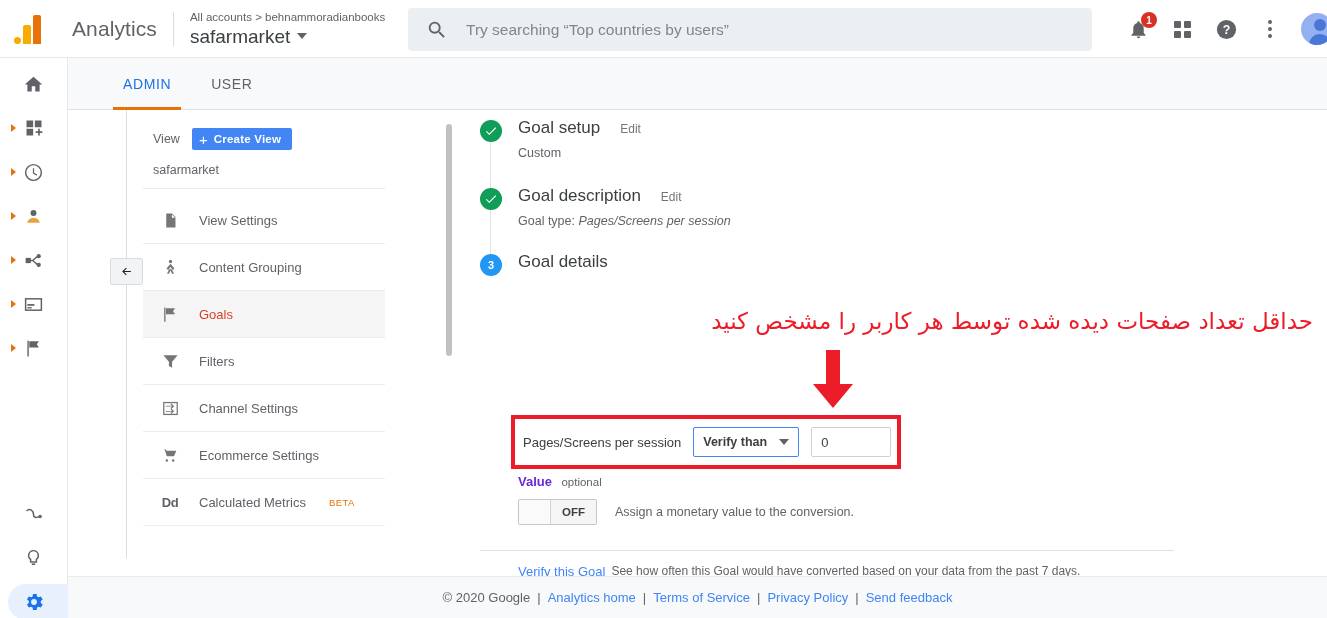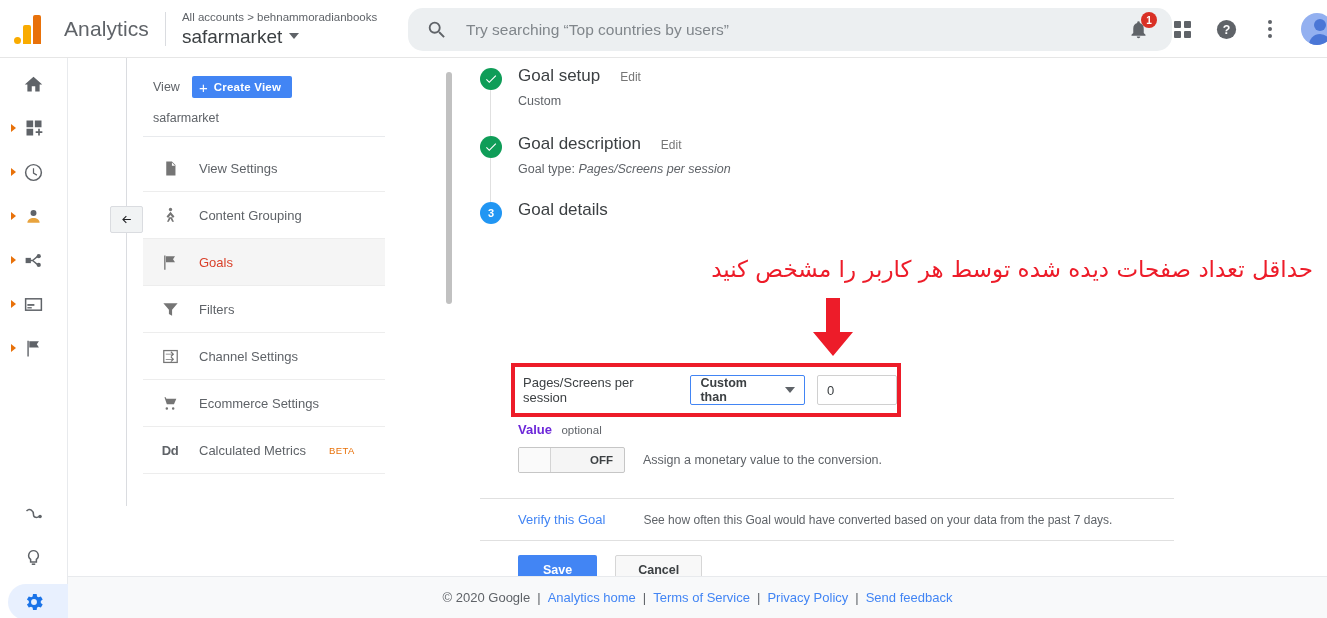--- a/index.html
+++ b/index.html
@@ -15,33 +15,33 @@
     position: absolute; top: 0; left: 0; width: 1327px; height: 58px;
     background: #fff; border-bottom: 1px solid #e6e6e6;
     display: flex; align-items: center;
   }
   .ga-logo { margin-left: 14px; width: 34px; height: 30px; display: flex; align-items: flex-end; gap: 2px; }
   .ga-logo i { display: block; border-radius: 2px 2px 0 0; }
   .ga-bar1 { width: 7px; height: 10px; background: #F9AB00; border-radius: 50% !important; height: 7px !important; }
   .ga-bar2 { width: 8px; height: 19px; background: #F9AB00; }
   .ga-bar3 { width: 8px; height: 29px; background: #E8710A; }
   .brand {
-    font-size: 21px; color: #5f6368; margin-left: 16px; letter-spacing: .1px;
+    font-size: 21px; color: #5f6368; margin-left: 24px; letter-spacing: .1px;
     font-family: "Liberation Sans", sans-serif;
     text-align: right;
   }
   .vsep { width: 1px; height: 34px; background: #dadce0; margin: 0 16px; }
   .acct { display: flex; flex-direction: column; justify-content: center; }
   .acct-crumb { font-size: 11.5px; color: #5f6368; line-height: 15px; }
   .acct-name { font-size: 19px; color: #3c4043; line-height: 23px; display: flex; align-items: center; gap: 7px; }
   .caret-d { width: 0; height: 0; border-left: 5px solid transparent; border-right: 5px solid transparent; border-top: 6px solid #5f6368; }
 
   .searchbox {
-    position: absolute; left: 408px; top: 8px; width: 764px; height: 43px;
-    background: #eceff1; border-radius: 15px; display: flex; align-items: center; padding-left: 18px;
+    position: absolute; left: 408px; top: 8px; width: 684px; height: 43px;
+    background: #eceff1; border-radius: 4px; display: flex; align-items: center; padding-left: 18px;
   }
   .searchbox input {
     border: none; outline: none; background: transparent; margin-left: 18px;
     font-size: 15.5px; color: #5f6368; width: 560px;
     font-family: "Liberation Sans", sans-serif;
   }
   .searchbox input::placeholder { color: #80868b; }
 
   .topicons { position: absolute; right: 0; top: 0; height: 58px; display: flex; align-items: center; gap: 18px; padding-right: 4px; }
   .ticon { position: relative; width: 26px; height: 26px; display: flex; align-items: center; justify-content: center; cursor: pointer; }
@@ -168,29 +168,28 @@
   .red-arrow { position: absolute; left: 740px; top: 240px; width: 50px; height: 58px; z-index: 3; }
 
   
   .value-block { position: absolute; left: 450px; top: 362px; width: 640px; }
   .value-lbl { font-size: 13px; color: #6d28d9; font-weight: bold; }
   .value-opt { font-size: 11.5px; color: #5f6368; font-weight: normal; margin-left: 5px; }
   .toggle-row { display: flex; align-items: center; gap: 18px; margin-top: 9px; }
   .toggle {
     display: flex; height: 26px; border: 1px solid #c6c6c6; border-radius: 2px; overflow: hidden; cursor: pointer;
     background: #f5f5f5;
-    gap: 28px;
   }
   .toggle .knob { width: 32px; background: #fafafa; border-right: 1px solid #d4d4d4; }
   .toggle .txt { padding: 0 11px; display: flex; align-items: center; font-size: 11.5px; font-weight: bold; color: #3c4043; }
   .hint { font-size: 12.5px; color: #5f6368; }
 
   .verify-sec { position: absolute; left: 412px; top: 440px; width: 694px; }
   .hr { height: 1px; background: #e0e0e0; }
-  .verify-row { display: flex; align-items: center; gap: 38px; padding: 13px 0 13px 38px; }
+  .verify-row { display: flex; align-items: flex-start; gap: 6px; padding: 13px 0 13px 38px; }
   .verify-lnk { font-size: 13px; color: #4285f4; cursor: pointer; }
   .verify-txt { font-size: 12px; color: #5f6368; }
   .btn-row { display: flex; gap: 18px; padding: 14px 0 0 38px; }
   .btn-save {
     background: #4285f4; color: #fff; border: none; border-radius: 2px; height: 29px; padding: 0 25px;
     font-size: 12.5px; font-weight: bold; cursor: pointer; font-family: "Liberation Sans", sans-serif;
   }
   .btn-cancel {
     background: #f8f8f8; color: #3c4043; border: 1px solid #d6d6d6; border-radius: 2px; height: 29px; padding: 0 22px;
     font-size: 12.5px; font-weight: bold; cursor: pointer; font-family: "Liberation Sans", sans-serif;
@@ -354,20 +353,24 @@
         <svg width="22" height="22" viewBox="0 0 24 24">
             <path fill="currentColor" d="M19.4 13a7.8 7.8 0 000-2l2.1-1.6-2-3.5-2.5 1a7.6 7.6 0 00-1.7-1l-.4-2.6h-4l-.4 2.6c-.6.2-1.2.6-1.7 1l-2.5-1-2 3.5L6.4 11a7.8 7.8 0 000 2l-2.1 1.6 2 3.5 2.5-1c.5.4 1.1.8 1.7 1l.4 2.6h4l.4-2.6c.6-.2 1.2-.6 1.7-1l2.5 1 2-3.5zM12 15.2A3.2 3.2 0 1112 8.8a3.2 3.2 0 010 6.4z"></path>
           </svg>
       </span>
     </div>
 
   </div>
 
   <div class="content">
 
+    <div class="tabs">
+      <div class="tab sel">ADMIN</div>
+      <div class="tab">USER</div>
+    </div>
 
     <div class="body-split">
 
       <div class="divline"></div>
       <div class="collapse-btn">
         <svg width="17" height="13" viewBox="0 0 24 24">
           <path fill="#202124" d="M20 11H7.8l4.6-4.6L11 5l-7 7 7 7 1.4-1.4L7.8 13H20z"></path>
         </svg>
       </div>
 
@@ -497,21 +500,21 @@
           </div>
           <div class="step-head">
             <span class="step-title">Goal details</span>
           </div>
         </div>
       </div>
 
       <div class="redbox">
         <span class="gd-label">Pages/Screens per session</span>
         <div class="gd-select">
-          <span>Custom than</span>
+          <span>Verify than</span>
           <span class="caret-d"></span>
         </div>
         <input class="gd-input" type="text" value="0" style="">
       </div>
 
       <div class="fa-note">حداقل تعداد صفحات دیده شده توسط هر کاربر را مشخص کنید</div>
       <svg class="red-arrow" viewBox="0 0 50 58">
         <path fill="#ED1C29" d="M18 0h14v34h13L25 58 5 34h13z"></path>
       </svg>
 

